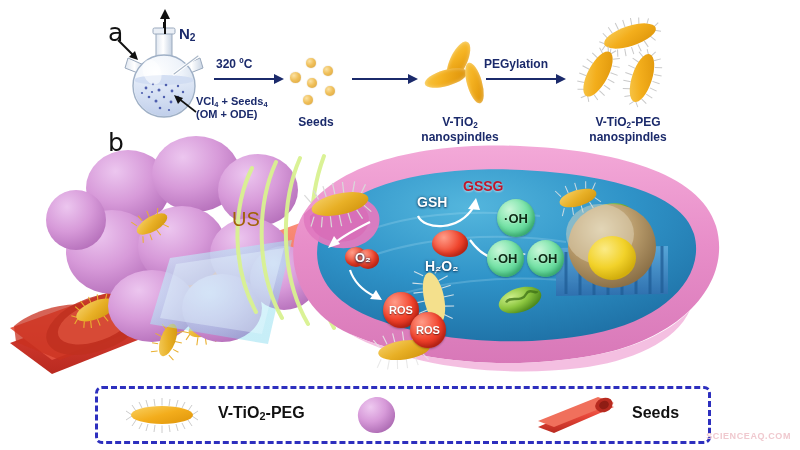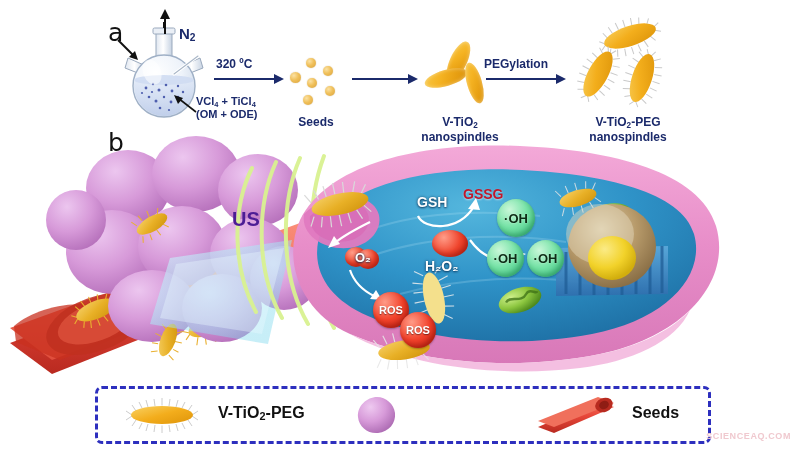--- a/index.html
+++ b/index.html
@@ -39,30 +39,30 @@
   #stage{position:absolute;left:0;top:128px;width:800px;height:250px;}
 
   
   .bubble{position:absolute;border-radius:50%;display:flex;align-items:center;
           justify-content:center;font-weight:bold;color:#0d2b15;
           text-shadow:0 0 2px rgba(255,255,255,.5);}
   .oh{background:radial-gradient(circle at 33% 28%,#c9f7d8 0%,#74e2a6 48%,#3bbf7d 100%);
       box-shadow:inset -2px -3px 5px rgba(0,90,45,.35),0 1px 2px rgba(0,0,0,.25);}
   .ros{background:radial-gradient(circle at 33% 28%,#ff9b87 0%,#f2432c 50%,#c51f12 100%);
        color:#fff;text-shadow:0 1px 1px rgba(0,0,0,.45);
-       box-shadow:inset -2px -3px 5px rgba(120,10,5,.45),0 1px 2px rgba(0,0,0,.3);}
+       box-shadow:inset -2px -3px 5px rgba(120,10,5,.45),0 1px 2px rgba(0,0,0,.3);margin-left:10px;}
   .redblob{position:absolute;border-radius:50%;
        background:radial-gradient(circle at 33% 28%,#ff9d89 0%,#f0462e 52%,#c62112 100%);
        box-shadow:inset -2px -3px 5px rgba(120,10,5,.4);}
 
   .wlbl{position:absolute;color:#ffffff;font-weight:bold;white-space:nowrap;
         text-shadow:0 1px 2px rgba(0,40,80,.75),0 0 3px rgba(0,30,60,.6);}
   .rlbl{position:absolute;color:#c0172a;font-weight:bold;white-space:nowrap;
         text-shadow:0 1px 2px rgba(255,255,255,.55);}
-  .klbl{position:absolute;color:#4c1d95;font-weight:bold;white-space:nowrap;}
+  .klbl{position:absolute;color:#a16207;font-weight:normal;white-space:nowrap;}
 
   
   #legend{position:absolute;left:95px;top:386px;width:610px;height:52px;
           border:3px dashed #2d2fbe;border-radius:7px;background:#fff;}
   .leg-txt{position:absolute;color:#111;font-weight:bold;white-space:nowrap;}
 
   
   #wm{position:absolute;right:9px;bottom:9px;color:#f0c9cf;letter-spacing:.6px;
       font-size:9px;font-weight:bold;font-family:"Liberation Sans",sans-serif;}
 
@@ -148,21 +148,21 @@
       <line x1="9" y1="26" x2="9" y2="6" stroke="#111" stroke-width="2"></line>
       <path d="M9 1 L14 11 L4 11 Z" fill="#111"></path>
     </svg>
   </div>
 
   <svg class="abs" style="left:168px;top:92px;" width="30" height="22" viewBox="0 0 30 22">
     <path d="M28 20 L10 6" stroke="#111" stroke-width="1.6" fill="none"></path>
     <path d="M6 3 L15 6 L10 12 Z" fill="#111"></path>
   </svg>
   <div class="lbl nosel" style="left:196px;top:96px;font-size:11px;text-align:left;">
-    <span>VCl</span><sub>4</sub><span> + TiCl</span><sub>4</sub><br>
+    <span>VCl</span><sub>4</sub><span> + Seeds</span><sub>4</sub><br>
     <span>(OM + ODE)</span>
   </div>
 
   <div class="lbl nosel" style="left:216px;top:58px;font-size:12px;">320 ºC</div>
   <div class="arrow-line" style="left:214px;top:78px;width:62px;"></div>
   <div class="arrow-head" style="left:274px;top:74px;"></div>
 
   <div class="abs" style="left:288px;top:58px;width:56px;height:48px;">
     <div class="seed" style="left:18px;top:0px;width:10px;height:10px;"></div>
     <div class="seed" style="left:35px;top:8px;width:10px;height:10px;"></div>
@@ -565,21 +565,21 @@
         <ellipse cx="612" cy="118" rx="44" ry="42" fill="url(#nucg)"></ellipse>
         <ellipse cx="600" cy="106" rx="34" ry="30" fill="#e7dcc2" opacity=".45"></ellipse>
         <ellipse cx="612" cy="130" rx="24" ry="22" fill="url(#nucleolusg)"></ellipse>
       </g>
     </g>
   </svg>
 
   <div class="klbl nosel" style="left:232px;top:208px;font-size:20px;">US</div>
 
   <div class="wlbl nosel" style="left:417px;top:194px;font-size:14px;">GSH</div>
-  <div class="rlbl nosel" style="left:463px;top:178px;font-size:14px;margin-top:8px;">GSSG</div>
+  <div class="rlbl nosel" style="left:463px;top:178px;font-size:14px;">GSSG</div>
 
   <svg class="abs" style="left:408px;top:190px;" width="86" height="44" viewBox="0 0 86 44">
     <path d="M10 26 C16 40, 52 42, 66 16" stroke="#ffffff" stroke-width="2.2" fill="none"></path>
     <path d="M68 8 L72 20 L60 19 Z" fill="#ffffff"></path>
   </svg>
 
   <div class="redblob" style="left:432px;top:230px;width:36px;height:27px;"></div>
   <div class="wlbl nosel" style="left:425px;top:258px;font-size:14px;text-align:right;">H₂O₂</div>
 
   <svg class="abs" style="left:466px;top:232px;" width="66" height="36" viewBox="0 0 66 36">

